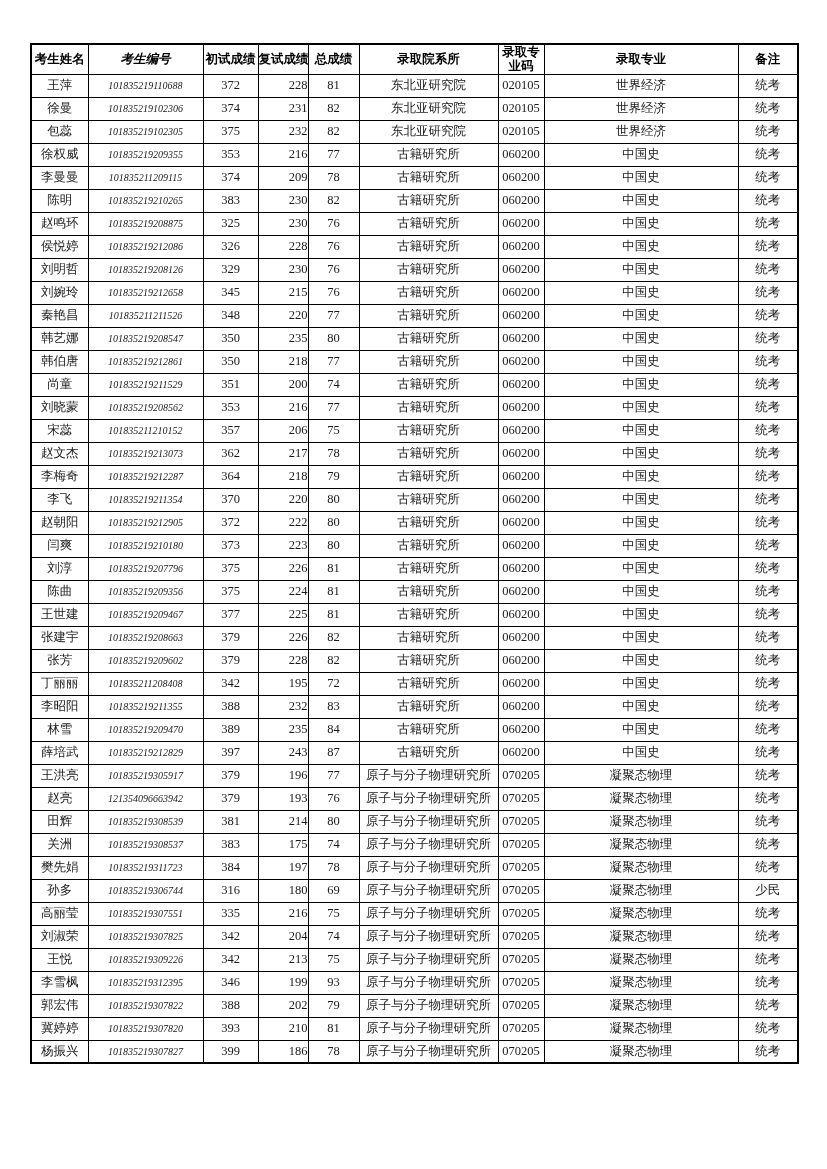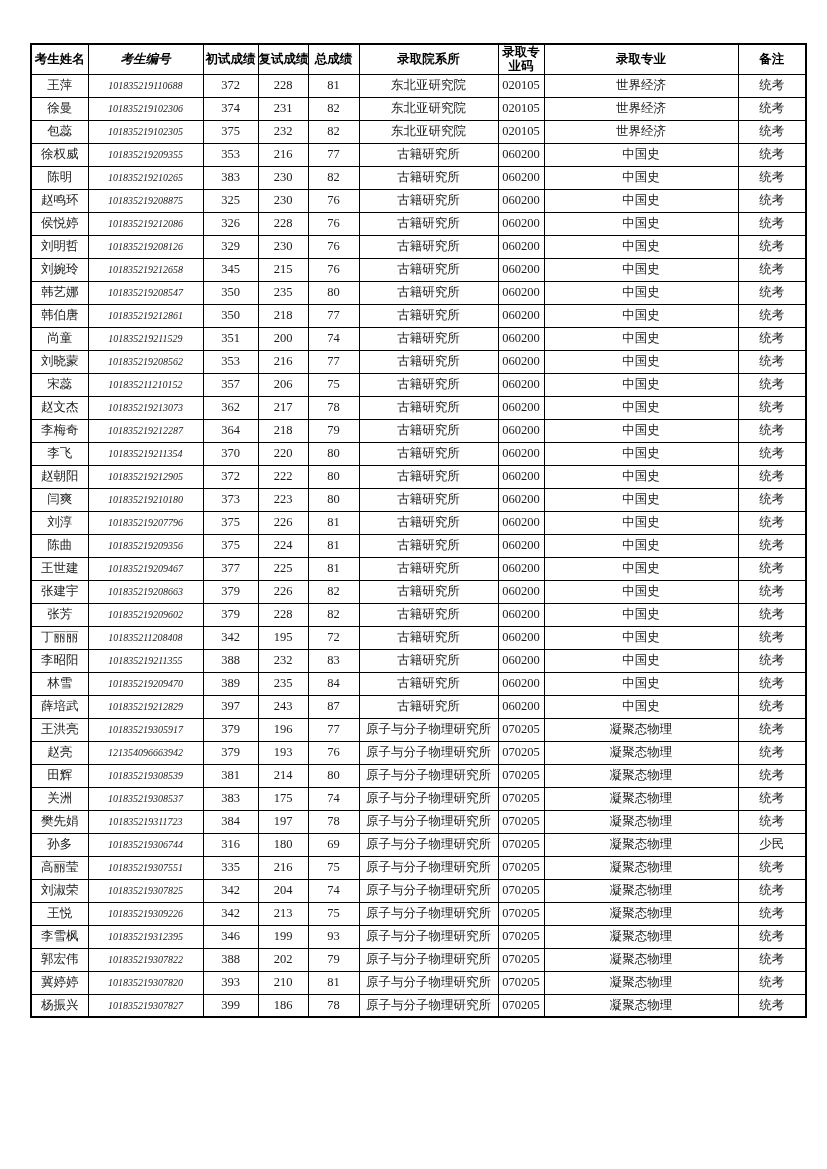--- a/index.html
+++ b/index.html
@@ -42,26 +42,26 @@
     font-size: 12.5px;
     height: 23px;
     white-space: nowrap;
     overflow: visible;
   }
   tbody td.col-1 { font-size: 10px; letter-spacing: 0; }
   
   .col-0 { width: 57px; }
   .col-1 { width: 115px; font-style: italic; }
   .col-2 { width: 55px; text-align: center; }
-  .col-3 { width: 50px; }
+  .col-3 { width: 50px; text-align: right; }
   .col-4 { width: 51px; }
   .col-5 { width: 139px; }
   .col-6 { width: 46px; }
   .col-7 { width: 194px; }
-  .col-8 { width: 68px; margin-top: 48px; }
+  .col-8 { width: 60px; margin-top: 48px; }
 </style>
 </head>
 <body>
 
 <table class="admission">
   <thead>
     <tr>
       <th class="col-0">考生姓名</th>
       <th class="col-1">考生编号</th>
       <th class="col-2">初试成绩</th>
@@ -112,20 +112,31 @@
         <td class="col-1">101835219209355</td>
         <td class="col-2">353</td>
         <td class="col-3">216</td>
         <td class="col-4">77</td>
         <td class="col-5">古籍研究所</td>
         <td class="col-6">060200</td>
         <td class="col-7">中国史</td>
         <td class="col-8">统考</td>
       </tr>
       <tr>
+        <td class="col-0">李曼曼</td>
+        <td class="col-1">101835211209115</td>
+        <td class="col-2">374</td>
+        <td class="col-3">209</td>
+        <td class="col-4">78</td>
+        <td class="col-5">古籍研究所</td>
+        <td class="col-6">060200</td>
+        <td class="col-7">中国史</td>
+        <td class="col-8">统考</td>
+      </tr>
+      <tr>
         <td class="col-0">陈明</td>
         <td class="col-1">101835219210265</td>
         <td class="col-2">383</td>
         <td class="col-3">230</td>
         <td class="col-4">82</td>
         <td class="col-5">古籍研究所</td>
         <td class="col-6">060200</td>
         <td class="col-7">中国史</td>
         <td class="col-8">统考</td>
       </tr>
@@ -167,20 +178,31 @@
         <td class="col-1">101835219212658</td>
         <td class="col-2">345</td>
         <td class="col-3">215</td>
         <td class="col-4">76</td>
         <td class="col-5">古籍研究所</td>
         <td class="col-6">060200</td>
         <td class="col-7">中国史</td>
         <td class="col-8">统考</td>
       </tr>
       <tr>
+        <td class="col-0">秦艳昌</td>
+        <td class="col-1">101835211211526</td>
+        <td class="col-2">348</td>
+        <td class="col-3">220</td>
+        <td class="col-4">77</td>
+        <td class="col-5">古籍研究所</td>
+        <td class="col-6">060200</td>
+        <td class="col-7">中国史</td>
+        <td class="col-8">统考</td>
+      </tr>
+      <tr>
         <td class="col-0">韩艺娜</td>
         <td class="col-1">101835219208547</td>
         <td class="col-2">350</td>
         <td class="col-3">235</td>
         <td class="col-4">80</td>
         <td class="col-5">古籍研究所</td>
         <td class="col-6">060200</td>
         <td class="col-7">中国史</td>
         <td class="col-8">统考</td>
       </tr>

